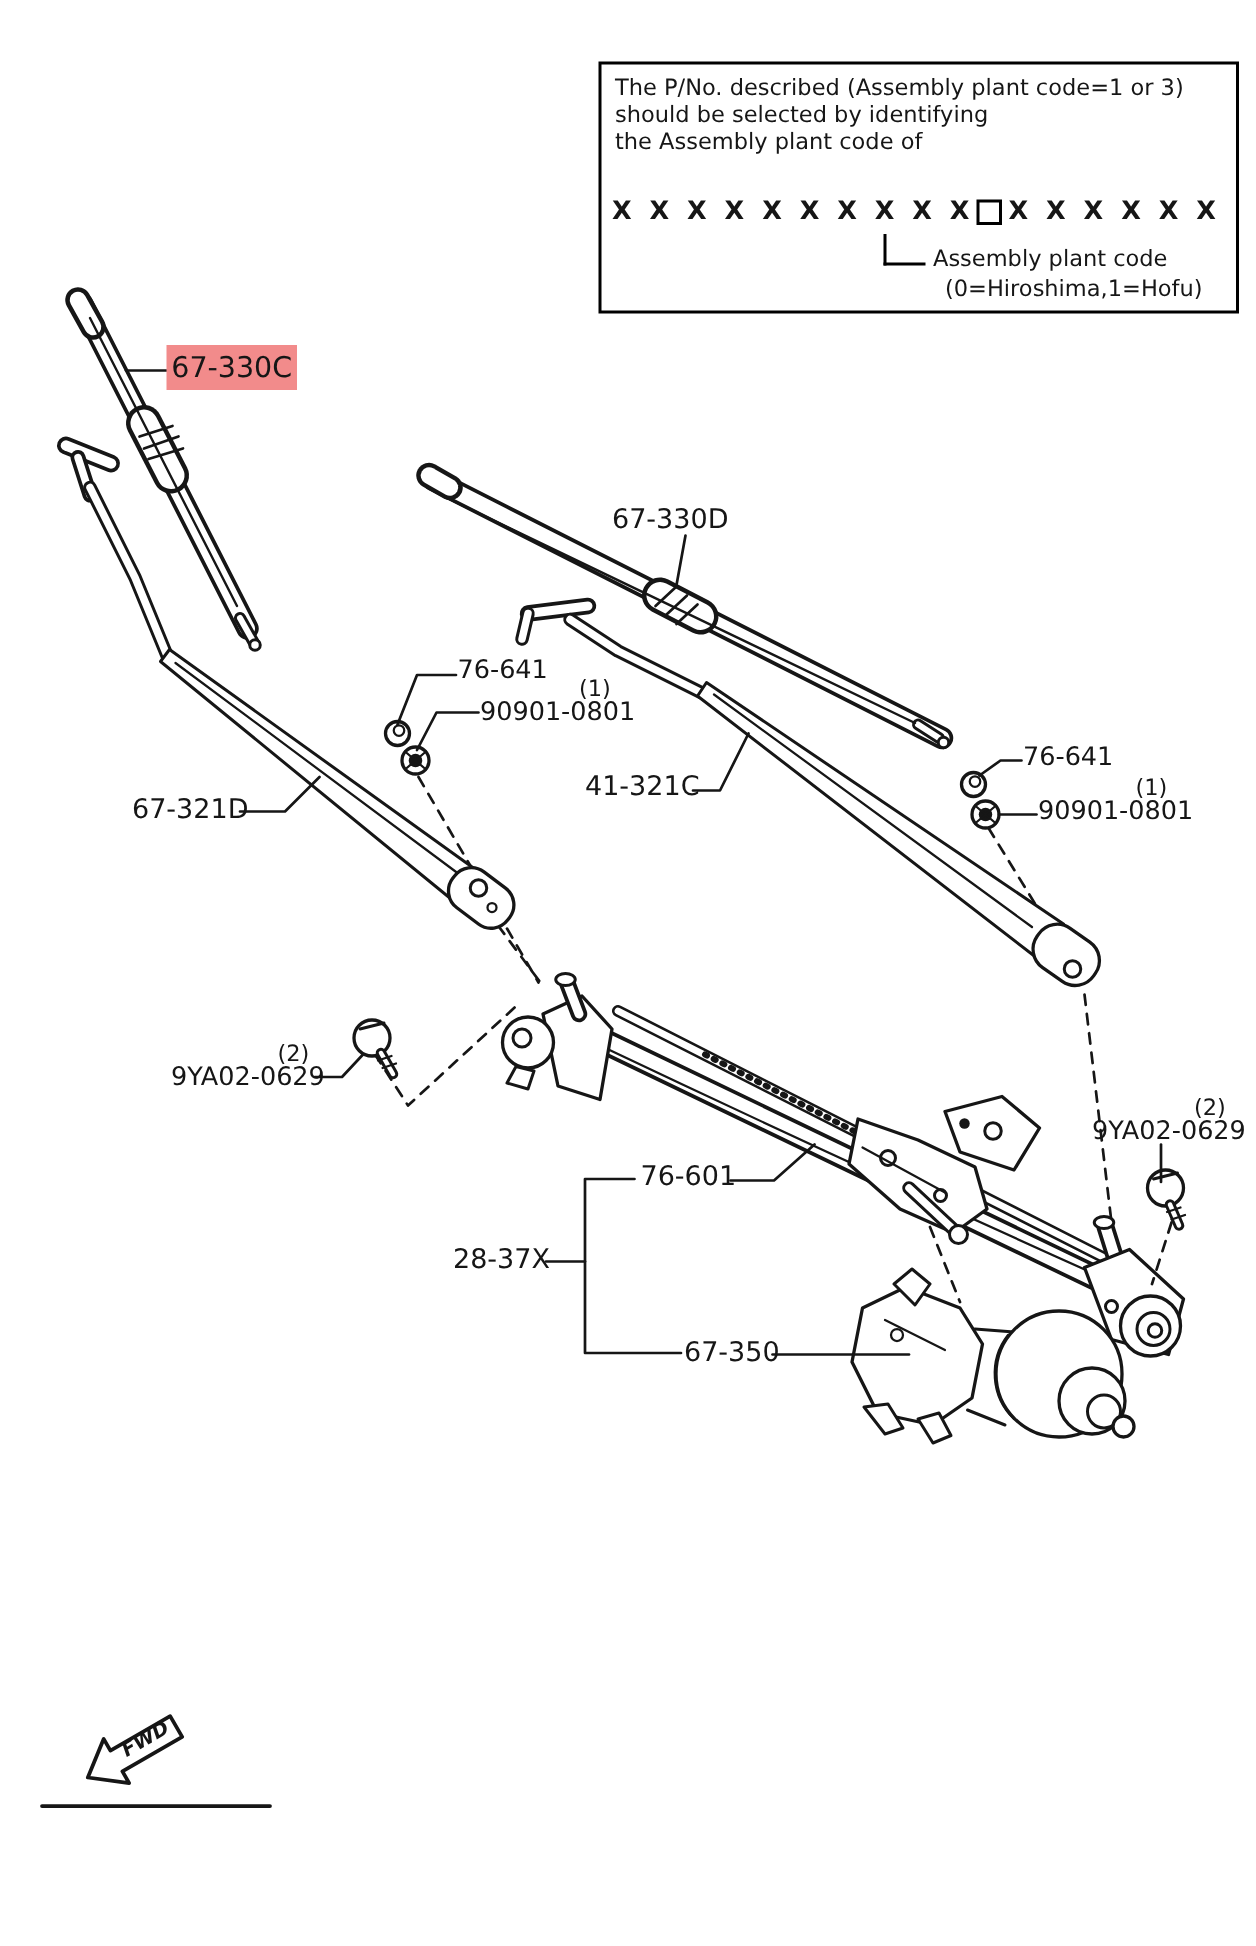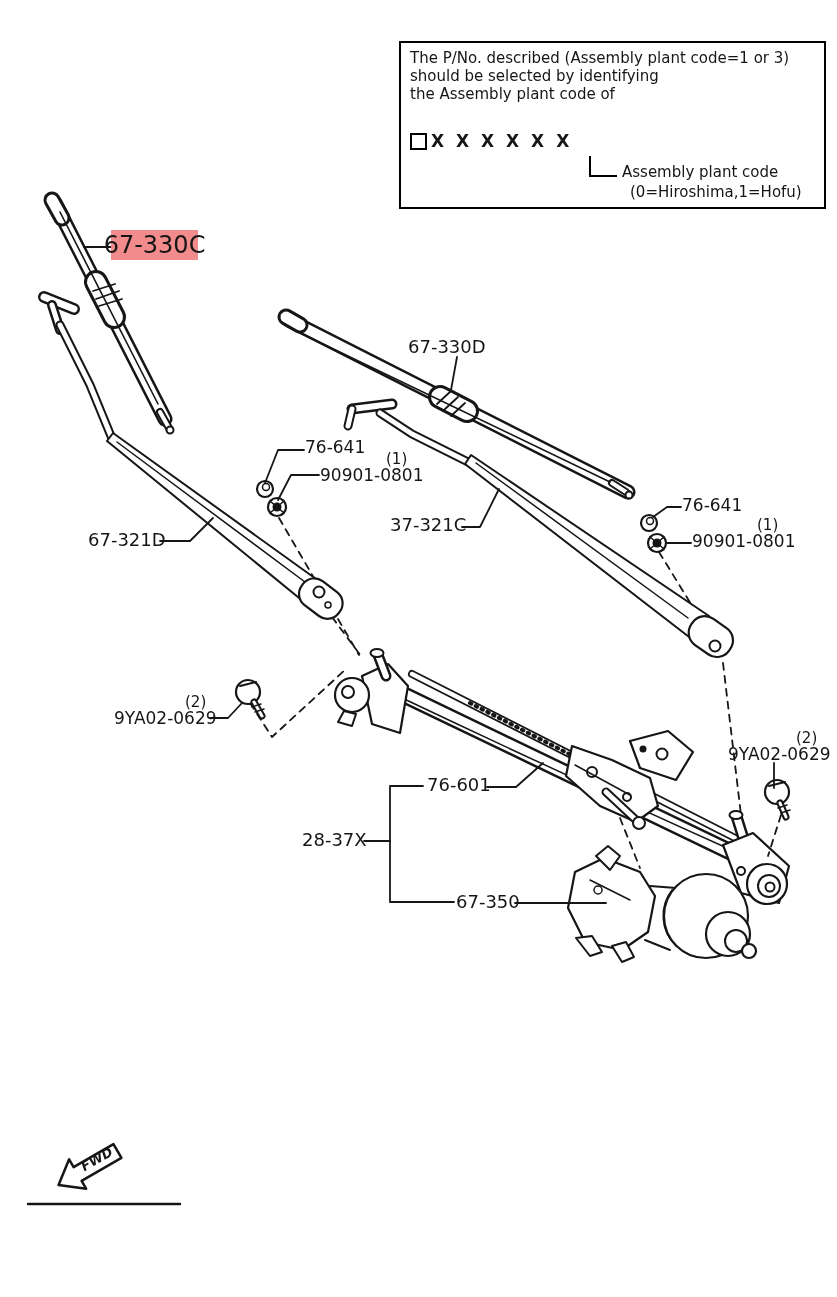--- a/index.html
+++ b/index.html
@@ -3,21 +3,21 @@
 <meta charset="utf-8">
 <style>
   html,body{margin:0;padding:0;background:#ffffff;}
   #stage{position:relative;width:837px;height:1297px;background:#ffffff;overflow:hidden;
          font-family:"DejaVu Sans",sans-serif;color:#161616;}
   #art{position:absolute;left:0;top:0;}
   .callout{position:absolute;font-size:17px;line-height:1.1;white-space:nowrap;color:#161616;}
   .big{font-size:18px;}
   .qty{font-size:15px;}
   .hl{display:flex;align-items:center;justify-content:center;
-      width:87px;height:30px;font-size:24px;}
+      width:87px;height:30px;font-size:19px;}
   
   #notebox{position:absolute;left:399px;top:41px;width:427px;height:168px;
            border:2.5px solid #000;box-sizing:border-box;font-size:15px;}
   #notebox .nline{position:absolute;left:9px;white-space:nowrap;}
   #notebox .vin{position:absolute;left:7px;top:88px;font-size:17px;font-weight:bold;
                 letter-spacing:3px;white-space:nowrap;display:flex;align-items:center;}
   #notebox .vinbox{display:inline-block;width:13px;height:13px;border:2.5px solid #000;
                    margin:0 4px 0 2px;}
   #notebox .lshape{position:absolute;left:188px;top:113px;width:26px;height:19px;
                    border-left:2.5px solid #000;border-bottom:2.5px solid #000;}
@@ -217,35 +217,36 @@
         <text transform="translate(99,1163) rotate(-30)" text-anchor="middle" font-size="13" font-weight="bold" font-style="italic" fill="#161616" stroke="none" font-family="DejaVu Sans, sans-serif">FWD</text>
       </g>
     </g>
   </svg>
 
   <div id="notebox">
     <div class="nline" style="top:6px">The P/No. described (Assembly plant code=1 or 3)</div>
     <div class="nline" style="top:24px">should be selected by identifying</div>
     <div class="nline" style="top:42px">the Assembly plant code of</div>
     <div class="vin">
+      <span>X X X X X X X X X X</span>
         <span class="vinbox"></span>
         <span>X X X X X X</span>
     </div>
     <div class="lshape"></div>
     <div class="pcl">Assembly plant code</div>
     <div class="pcv">(0=Hiroshima,1=Hofu)</div>
   </div>
 
   <div class="callout hl" style="left: 111px; top: 230px; background: rgb(242, 139, 139);">67-330C</div>
   <div class="callout big" style="left:408px;top:337px">67-330D</div>
   <div class="callout" style="left:305px;top:438px">76-641</div>
   <div class="callout qty" style="left:386px;top:451px">(1)</div>
   <div class="callout" style="left:320px;top:466px">90901-0801</div>
   <div class="callout big" style="left:88px;top:530px">67-321D</div>
-  <div class="callout big" style="left:390px;top:515px">37-321C</div>
+  <div class="callout big" style="left:390px;top:515px">41-321C</div>
   <div class="callout" style="left:682px;top:496px">76-641</div>
   <div class="callout qty" style="left:757px;top:517px">(1)</div>
   <div class="callout" style="left:692px;top:532px">90901-0801</div>
   <div class="callout qty" style="left:185px;top:694px">(2)</div>
   <div class="callout" style="left:114px;top:709px">9YA02-0629</div>
   <div class="callout qty" style="left:796px;top:730px">(2)</div>
   <div class="callout" style="left:728px;top:745px">9YA02-0629</div>
   <div class="callout big" style="left:427px;top:775px">76-601</div>
   <div class="callout big" style="left:302px;top:830px">28-37X</div>
   <div class="callout big" style="left:456px;top:892px">67-350</div>

